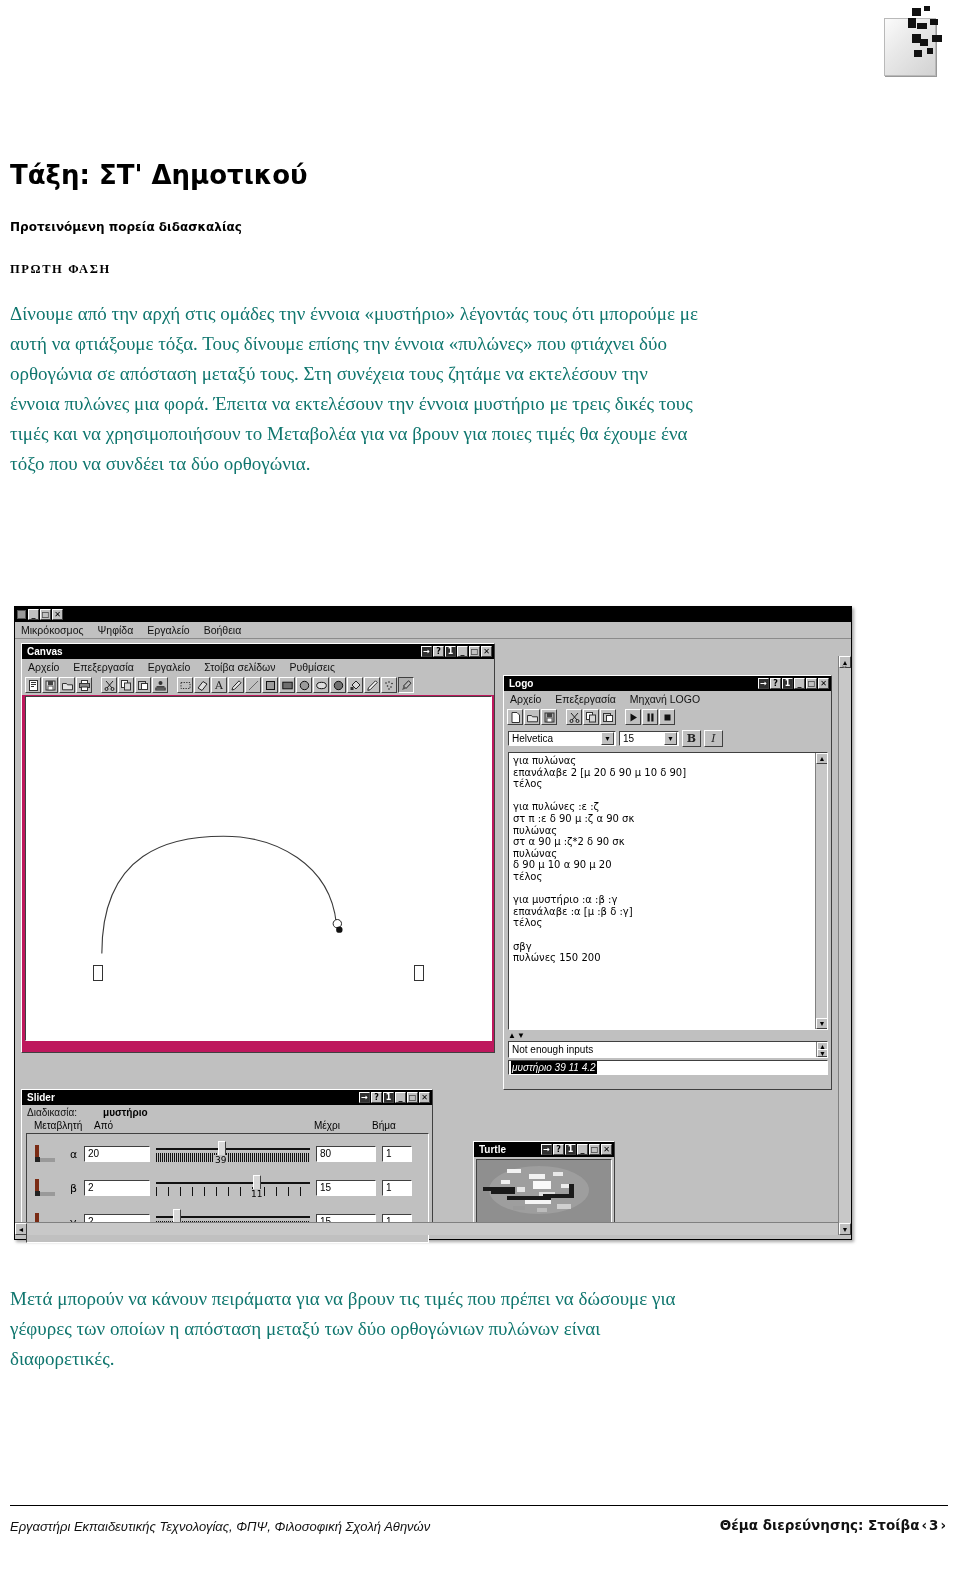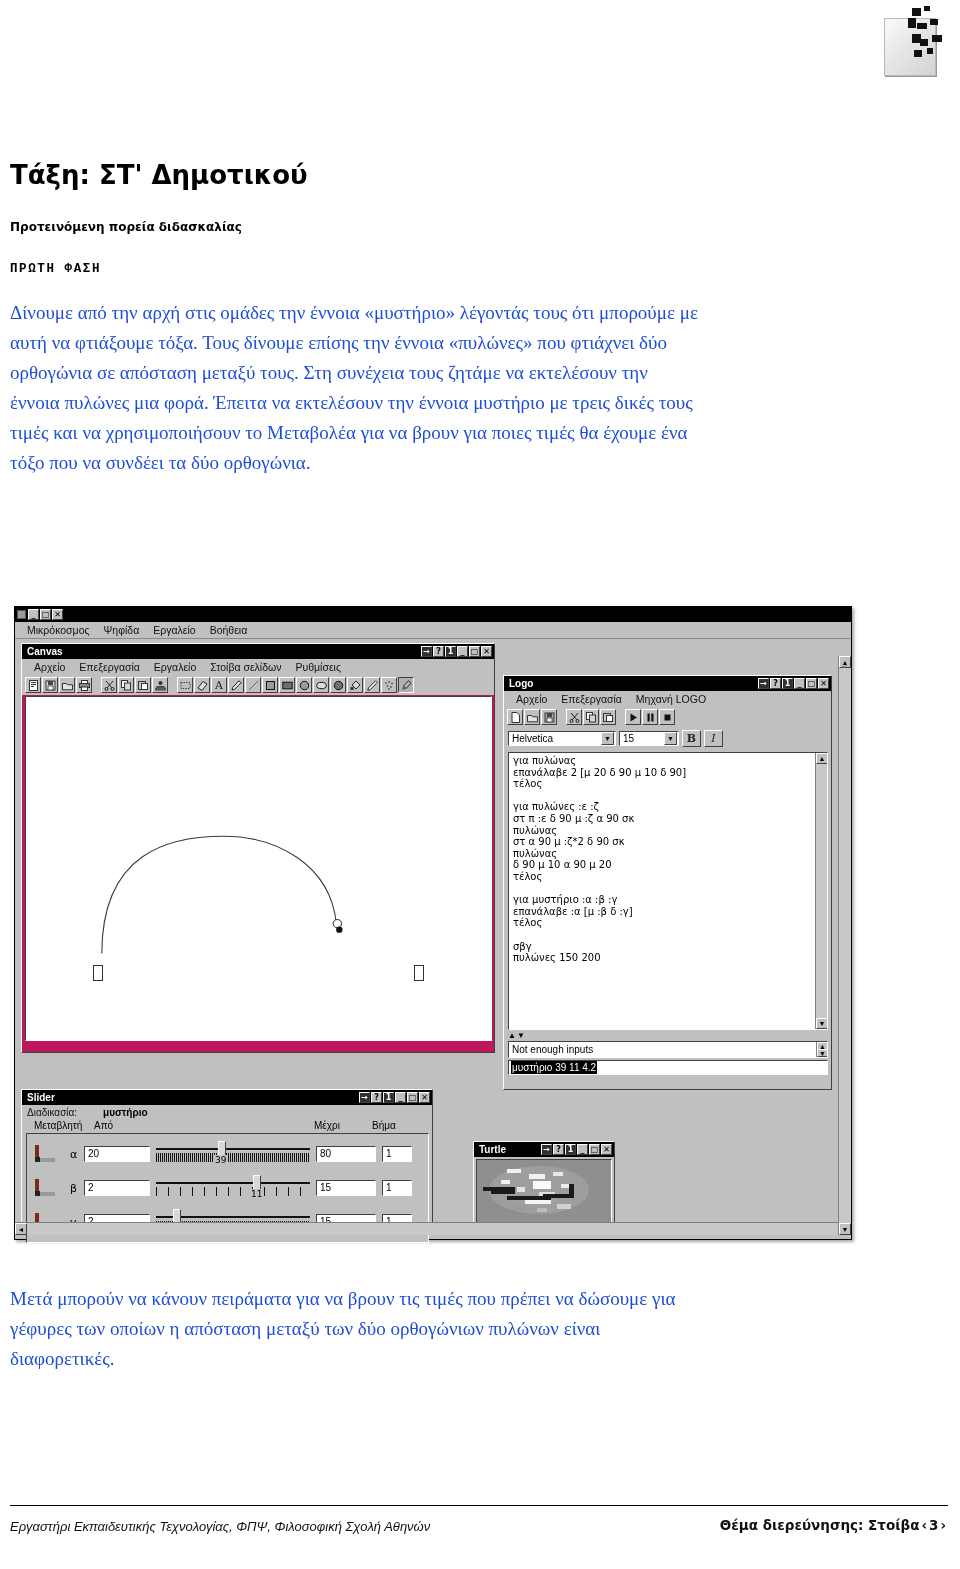--- a/index.html
+++ b/index.html
@@ -48,27 +48,27 @@
   .h-sub {
     font-family:"DejaVu Sans", sans-serif;
     font-size:12px; font-weight:bold; margin:30px 0 0 10px;
   }
   .h-phase {
     font-family:"DejaVu Sans", sans-serif;
     font-size:13px; font-weight:bold; letter-spacing:1.6px;
     margin:30px 0 0 10px;
   }
   .h-phase2 {
-    font-family:Liberation Mono, monospace;
+    font-family:Liberation Serif, serif;
     font-size:12.5px; font-weight:bold; letter-spacing:1.6px;
     margin:28px 0 0 10px;
   }
   .para {
     font-family:"Liberation Serif", serif;
-    font-size:19px; line-height:30px; color:#1d4ed8;
+    font-size:19px; line-height:30px; color:#0f766e;
     margin:22px 10px 0 10px; width:690px;
   }
   #para-bottom { margin-top:26px; }
 
   
   #screenshot {
     position:absolute; left:14px; top:606px; width:838px; height:634px;
     background:#c0c0c0; border:1px solid #000;
     box-shadow:2px 2px 3px rgba(0,0,0,.35);
     font-size:10px;
@@ -84,21 +84,21 @@
   .tb-btn {
     width:11px; height:11px; background:#c0c0c0; color:#000;
     border-top:1px solid #fff; border-left:1px solid #fff;
     border-right:1px solid #404040; border-bottom:1px solid #404040;
     font-size:8px; line-height:9px; text-align:center; font-weight:bold;
     font-family:"DejaVu Sans", sans-serif;
   }
   .tb-btn.dark { background:#303030; color:#fff; }
 
   .menubar {
-    display:flex; gap:14px; padding:2px 12px;
+    display:flex; gap:14px; padding:2px 6px;
     background:#c0c0c0; font-size:10.5px; color:#111; white-space:nowrap;align-items:flex-end;
   }
   .menubar span { cursor:default; }
 
   .toolbar {
     display:flex; align-items:center; gap:1px; padding:2px 3px;
     background:#c0c0c0;
   }
   .tbtn {
     width:16px; height:16px; background:#c0c0c0;
@@ -182,21 +182,21 @@
     border-top:1px solid #404040; border-left:1px solid #404040;
     border-right:1px solid #fff; border-bottom:1px solid #fff;
     font-size:10px; padding:2px 14px 0 3px; overflow:hidden;
   }
   #logo-cmd {
     margin:2px 3px 2px 4px; height:15px; background:#fff;
     border-top:1px solid #404040; border-left:1px solid #404040;
     border-right:1px solid #fff; border-bottom:1px solid #fff;
     font-size:10px; padding:1px 2px; overflow:hidden;
   }
-  #logo-cmd .sel { background:#000; color:#fff; padding:8px 1px; }
+  #logo-cmd .sel { background:#000; color:#fff; padding:8px 1px;font-style:italic; }
 
   
   #win-slider {
     position:absolute; left:6px; top:450px; width:412px; height:140px;
     background:#c0c0c0;
     border-top:1px solid #fff; border-left:1px solid #fff;
     border-right:1px solid #404040; border-bottom:1px solid #404040;
   }
   #slider-proc { display:flex; gap:26px; padding:2px 0 1px 5px; font-size:10px; }
   #slider-proc .lbl { color:#111; }

